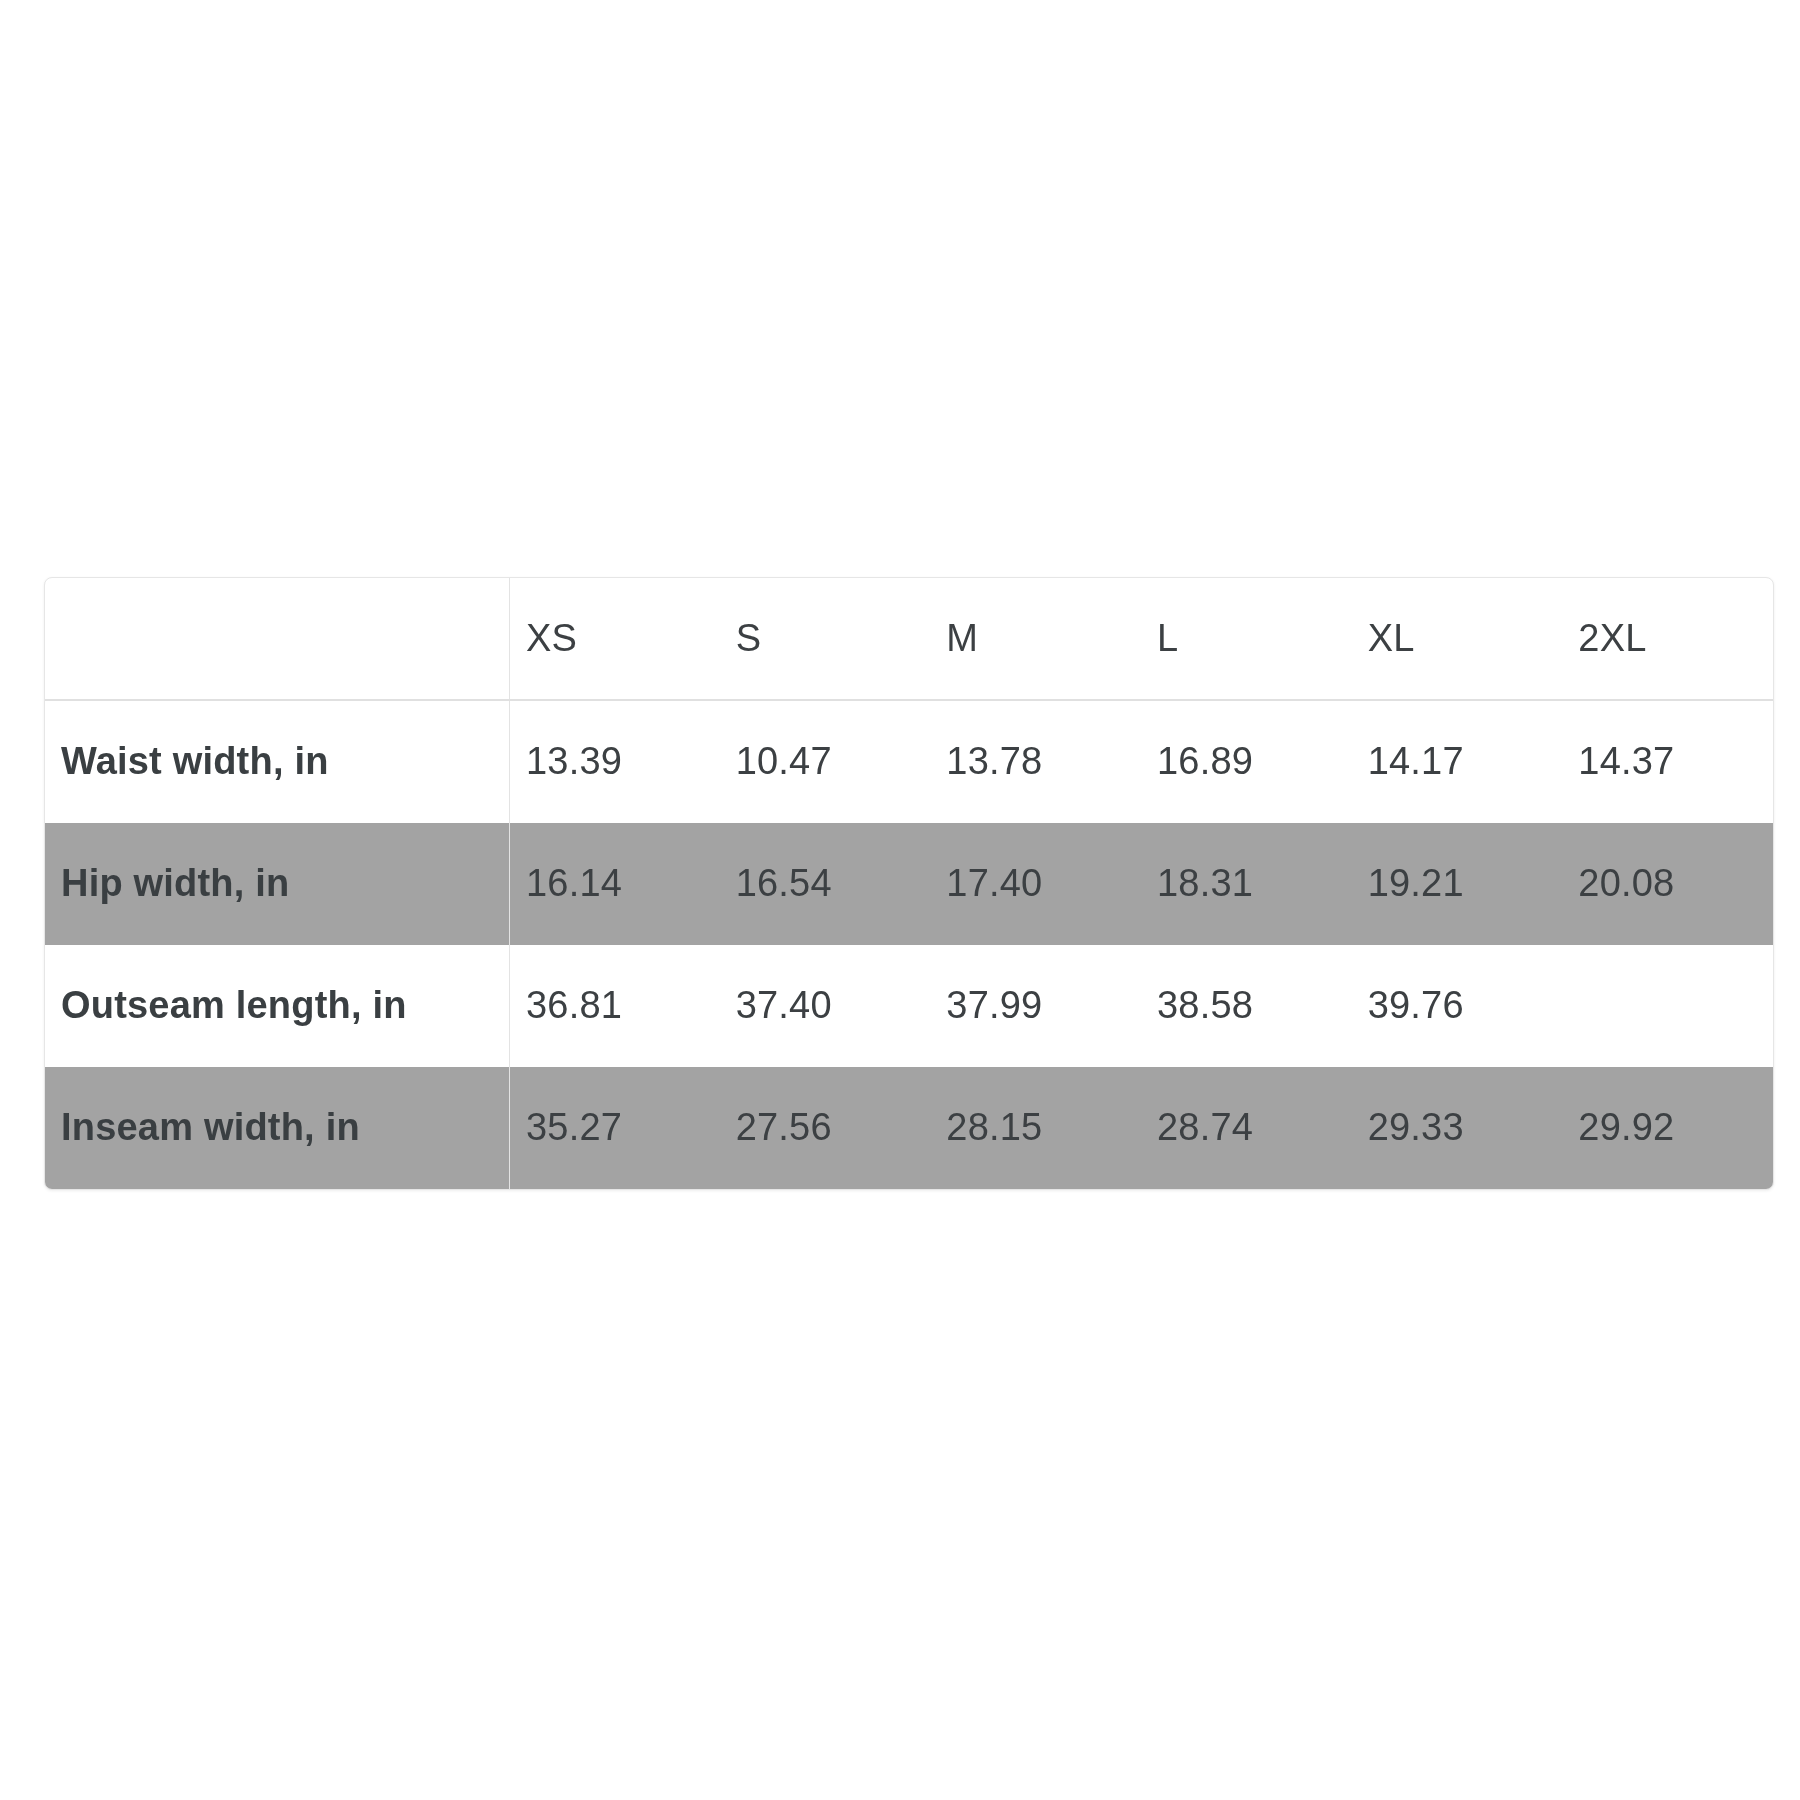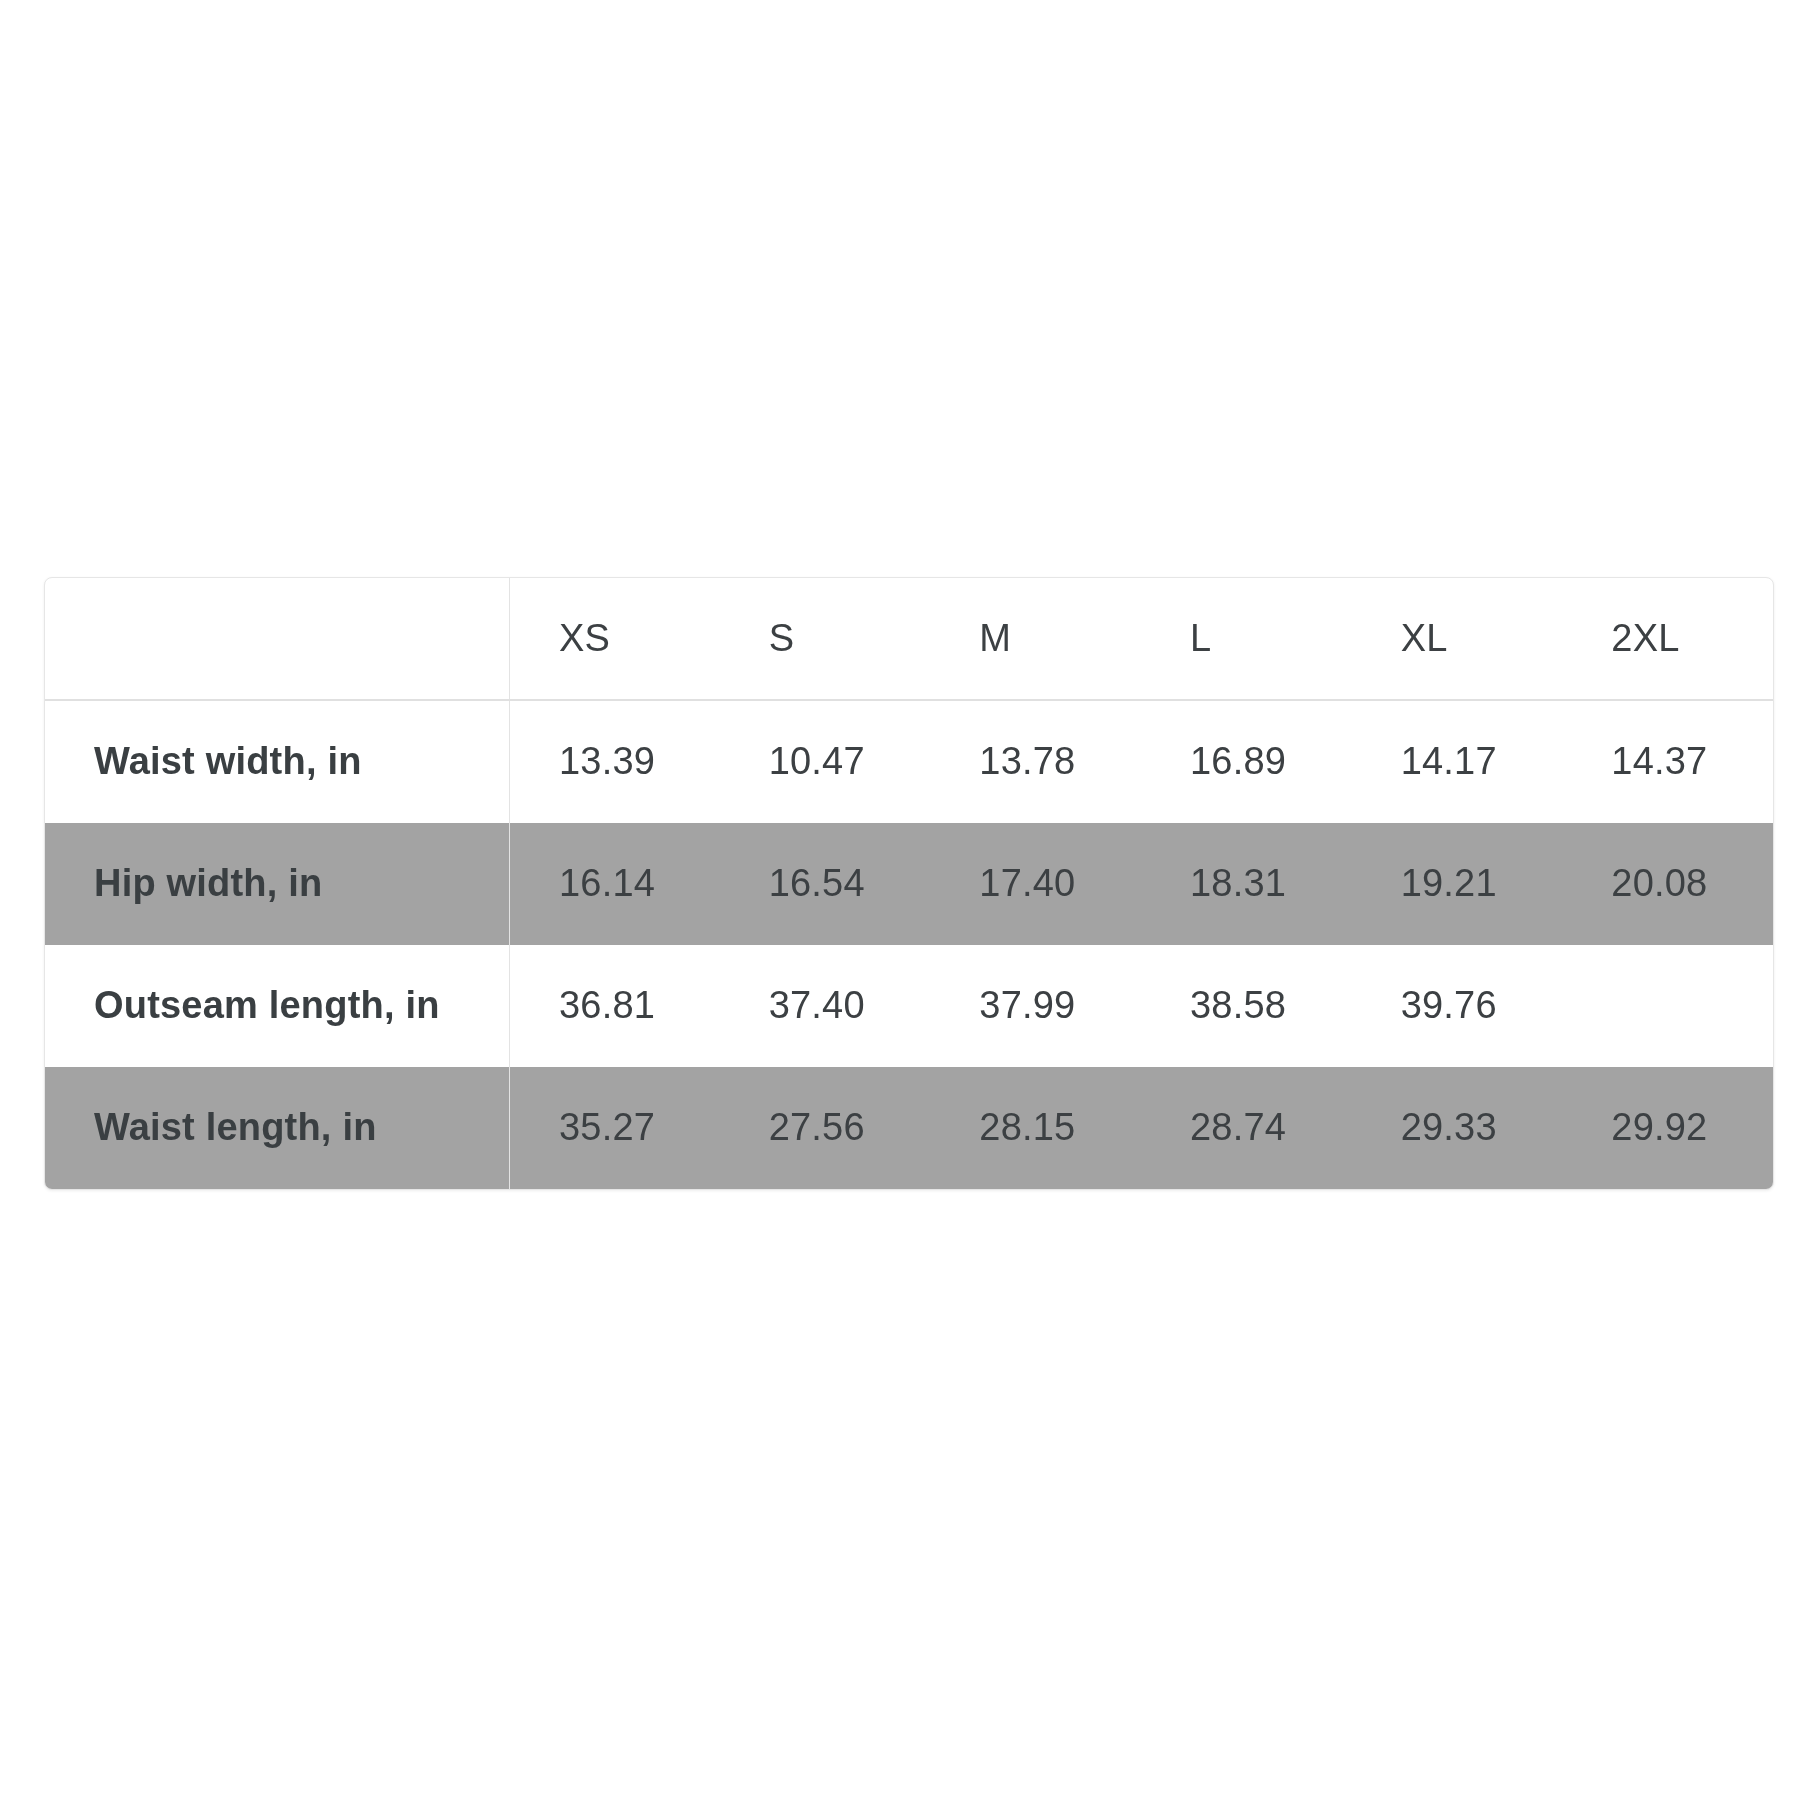--- a/index.html
+++ b/index.html
@@ -37,21 +37,21 @@
   .trow.header {
     height: 121px;
     border-bottom: 2px solid #e0e0e0;
   }
   .trow.striped {
     background: #a3a3a3;
   }
   .cell {
     display: flex;
     align-items: center;
-    padding-left: 49px;
+    padding-left: 16px;
     box-sizing: border-box;
     font-size: 38px;
     line-height: 1.2;
     color: #3c4043;
     letter-spacing: 0.2px;
     white-space: nowrap;
     overflow: hidden;
   }
   .cell.divided {
     border-left: 1px solid #e3e3e3;
@@ -100,21 +100,21 @@
     <div class="trow">
       <div class="cell label-cell">Outseam length, in</div>
       <div class="cell divided">36.81</div>
       <div class="cell">37.40</div>
       <div class="cell">37.99</div>
       <div class="cell">38.58</div>
       <div class="cell">39.76</div>
     </div>
 
     <div class="trow striped">
-      <div class="cell label-cell">Waist length, in</div>
+      <div class="cell label-cell">Inseam width, in</div>
       <div class="cell divided">35.27</div>
       <div class="cell">27.56</div>
       <div class="cell">28.15</div>
       <div class="cell">28.74</div>
       <div class="cell">29.33</div>
       <div class="cell">29.92</div>
     </div>
 
   </div>
 </div>

